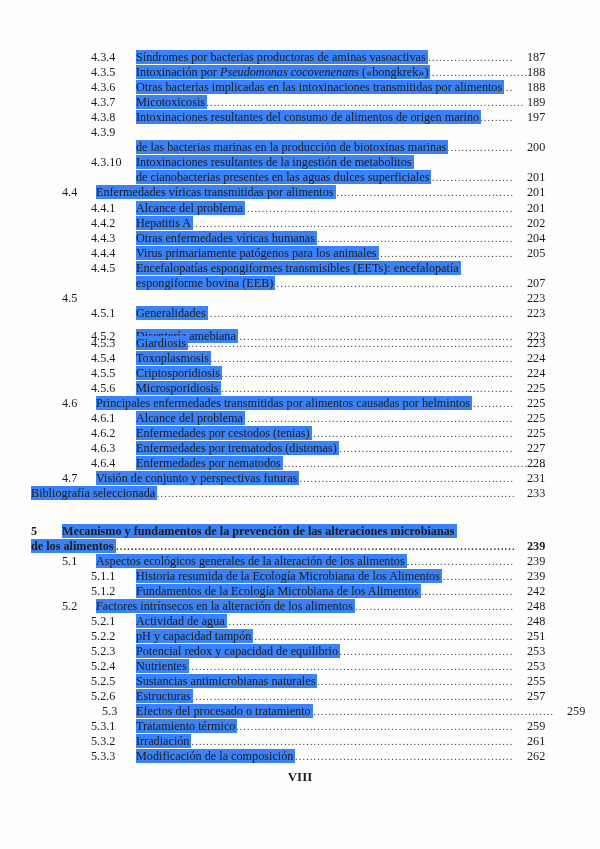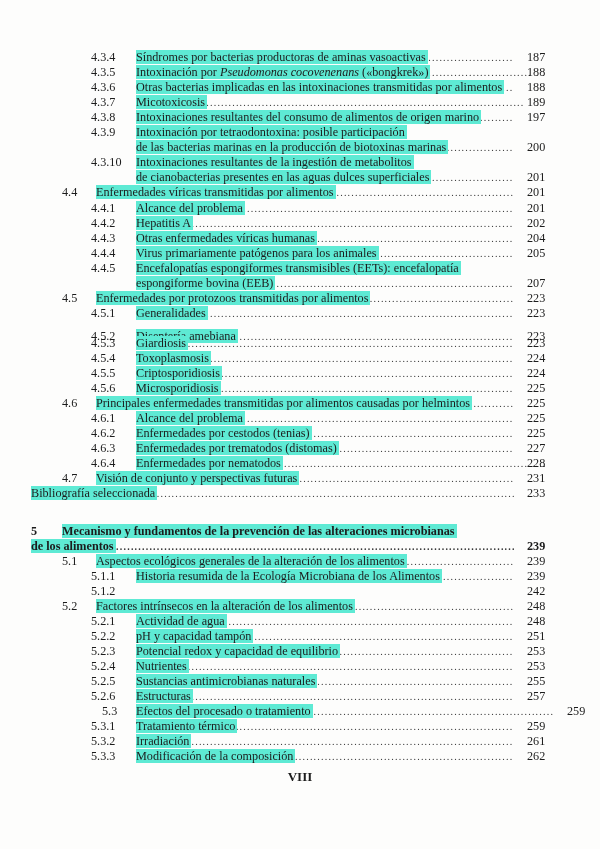--- a/index.html
+++ b/index.html
@@ -8,21 +8,21 @@
     font-family: "Liberation Serif", "DejaVu Serif", serif; color: #1c1c1c;
     overflow: hidden;
   }
   #toc { position: absolute; left: 0; top: 0; width: 600px; }
   .row {
     position: absolute; left: 0; width: 600px; height: 15px;
     font-size: 12.2px; line-height: 15px; white-space: nowrap;
   }
   .num { position: absolute; top: 0; }
   .title { position: absolute; top: 0; overflow: hidden; }
-  .title .txt { background: #5eead4; padding-right: 2px; position: relative; z-index: 1; }
+  .title .txt { background: #3b82f6; padding-right: 2px; position: relative; z-index: 1; }
   .title .dots {
     position: absolute; left: 0; right: 0; top: 0; overflow: hidden;
     letter-spacing: 1.2px; color: #333; font-size: 10px; z-index: 0;
   }
   .page { position: absolute; top: 0; left: 527px; width: 30px; text-align: left; }
   .bold { font-weight: bold; }
   .lvl2 .num { left: 62px; }
   .lvl2 .title { left: 96px; right: 86px; }
   .lvl3 .num { left: 91px; }
   .lvl3 .title { left: 136px; right: 86px; }
@@ -58,21 +58,20 @@
       <span class="title"><span class="dots">........................................................................................................................................................................................................</span><span class="txt">Micotoxicosis</span></span>
       <span class="page">189</span>
     </div>
     <div class="row lvl3" style="top: 110.2px;">
       <span class="num">4.3.8</span>
       <span class="title"><span class="dots">........................................................................................................................................................................................................</span><span class="txt">Intoxinaciones resultantes del consumo de alimentos de origen marino</span></span>
       <span class="page">197</span>
     </div>
     <div class="row lvl3" style="top: 125.25px;">
       <span class="num">4.3.9</span>
-      <span class="title"><span class="txt">Intoxinación por tetraodontoxina: posible participación</span></span>
     </div>
     <div class="row lvl3" style="top: 140.3px;">
       <span class="title"><span class="dots">........................................................................................................................................................................................................</span><span class="txt">de las bacterias marinas en la producción de biotoxinas marinas</span></span>
       <span class="page">200</span>
     </div>
     <div class="row lvl3" style="top: 155.35px; padding-left: 41px;">
       <span class="num">4.3.10</span>
       <span class="title"><span class="txt">Intoxinaciones resultantes de la ingestión de metabolitos</span></span>
     </div>
     <div class="row lvl3" style="top: 170.4px;">
@@ -107,21 +106,21 @@
     <div class="row lvl3" style="top: 260.7px;">
       <span class="num">4.4.5</span>
       <span class="title"><span class="txt">Encefalopatías espongiformes transmisibles (EETs): encefalopatía</span></span>
     </div>
     <div class="row lvl3" style="top: 275.75px;">
       <span class="title"><span class="dots">........................................................................................................................................................................................................</span><span class="txt">espongiforme bovina (EEB)</span></span>
       <span class="page">207</span>
     </div>
     <div class="row lvl2" style="top: 290.8px;">
       <span class="num">4.5</span>
-      <span class="title"><span class="dots">........................................................................................................................................................................................................</span><span class="txt">Enfermedades por protozoos transmitidas por alimentos</span></span>
+      <span class="title"><span class="dots">........................................................................................................................................................................................................</span></span>
       <span class="page">223</span>
     </div>
     <div class="row lvl3" style="top: 305.85px;">
       <span class="num">4.5.1</span>
       <span class="title"><span class="dots">........................................................................................................................................................................................................</span><span class="txt">Generalidades</span></span>
       <span class="page">223</span>
     </div>
     <div class="row lvl3" style="top: 329px;">
       <span class="num">4.5.2</span>
       <span class="title"><span class="dots">........................................................................................................................................................................................................</span><span class="txt">Disentería amebiana</span></span>
@@ -194,21 +193,21 @@
       <span class="title"><span class="dots">........................................................................................................................................................................................................</span><span class="txt">Aspectos ecológicos generales de la alteración de los alimentos</span></span>
       <span class="page">239</span>
     </div>
     <div class="row lvl3" style="top: 568.65px;">
       <span class="num">5.1.1</span>
       <span class="title"><span class="dots">........................................................................................................................................................................................................</span><span class="txt">Historia resumida de la Ecología Microbiana de los Alimentos</span></span>
       <span class="page">239</span>
     </div>
     <div class="row lvl3" style="top: 583.7px;">
       <span class="num">5.1.2</span>
-      <span class="title"><span class="dots">........................................................................................................................................................................................................</span></span>
+      <span class="title"><span class="dots">........................................................................................................................................................................................................</span><span class="txt">Fundamentos de la Ecología Microbiana de los Alimentos</span></span>
       <span class="page">242</span>
     </div>
     <div class="row lvl2" style="top: 598.75px;">
       <span class="num">5.2</span>
       <span class="title"><span class="dots">........................................................................................................................................................................................................</span><span class="txt">Factores intrínsecos en la alteración de los alimentos</span></span>
       <span class="page">248</span>
     </div>
     <div class="row lvl3" style="top: 613.8px;">
       <span class="num">5.2.1</span>
       <span class="title"><span class="dots">........................................................................................................................................................................................................</span><span class="txt">Actividad de agua</span></span>

